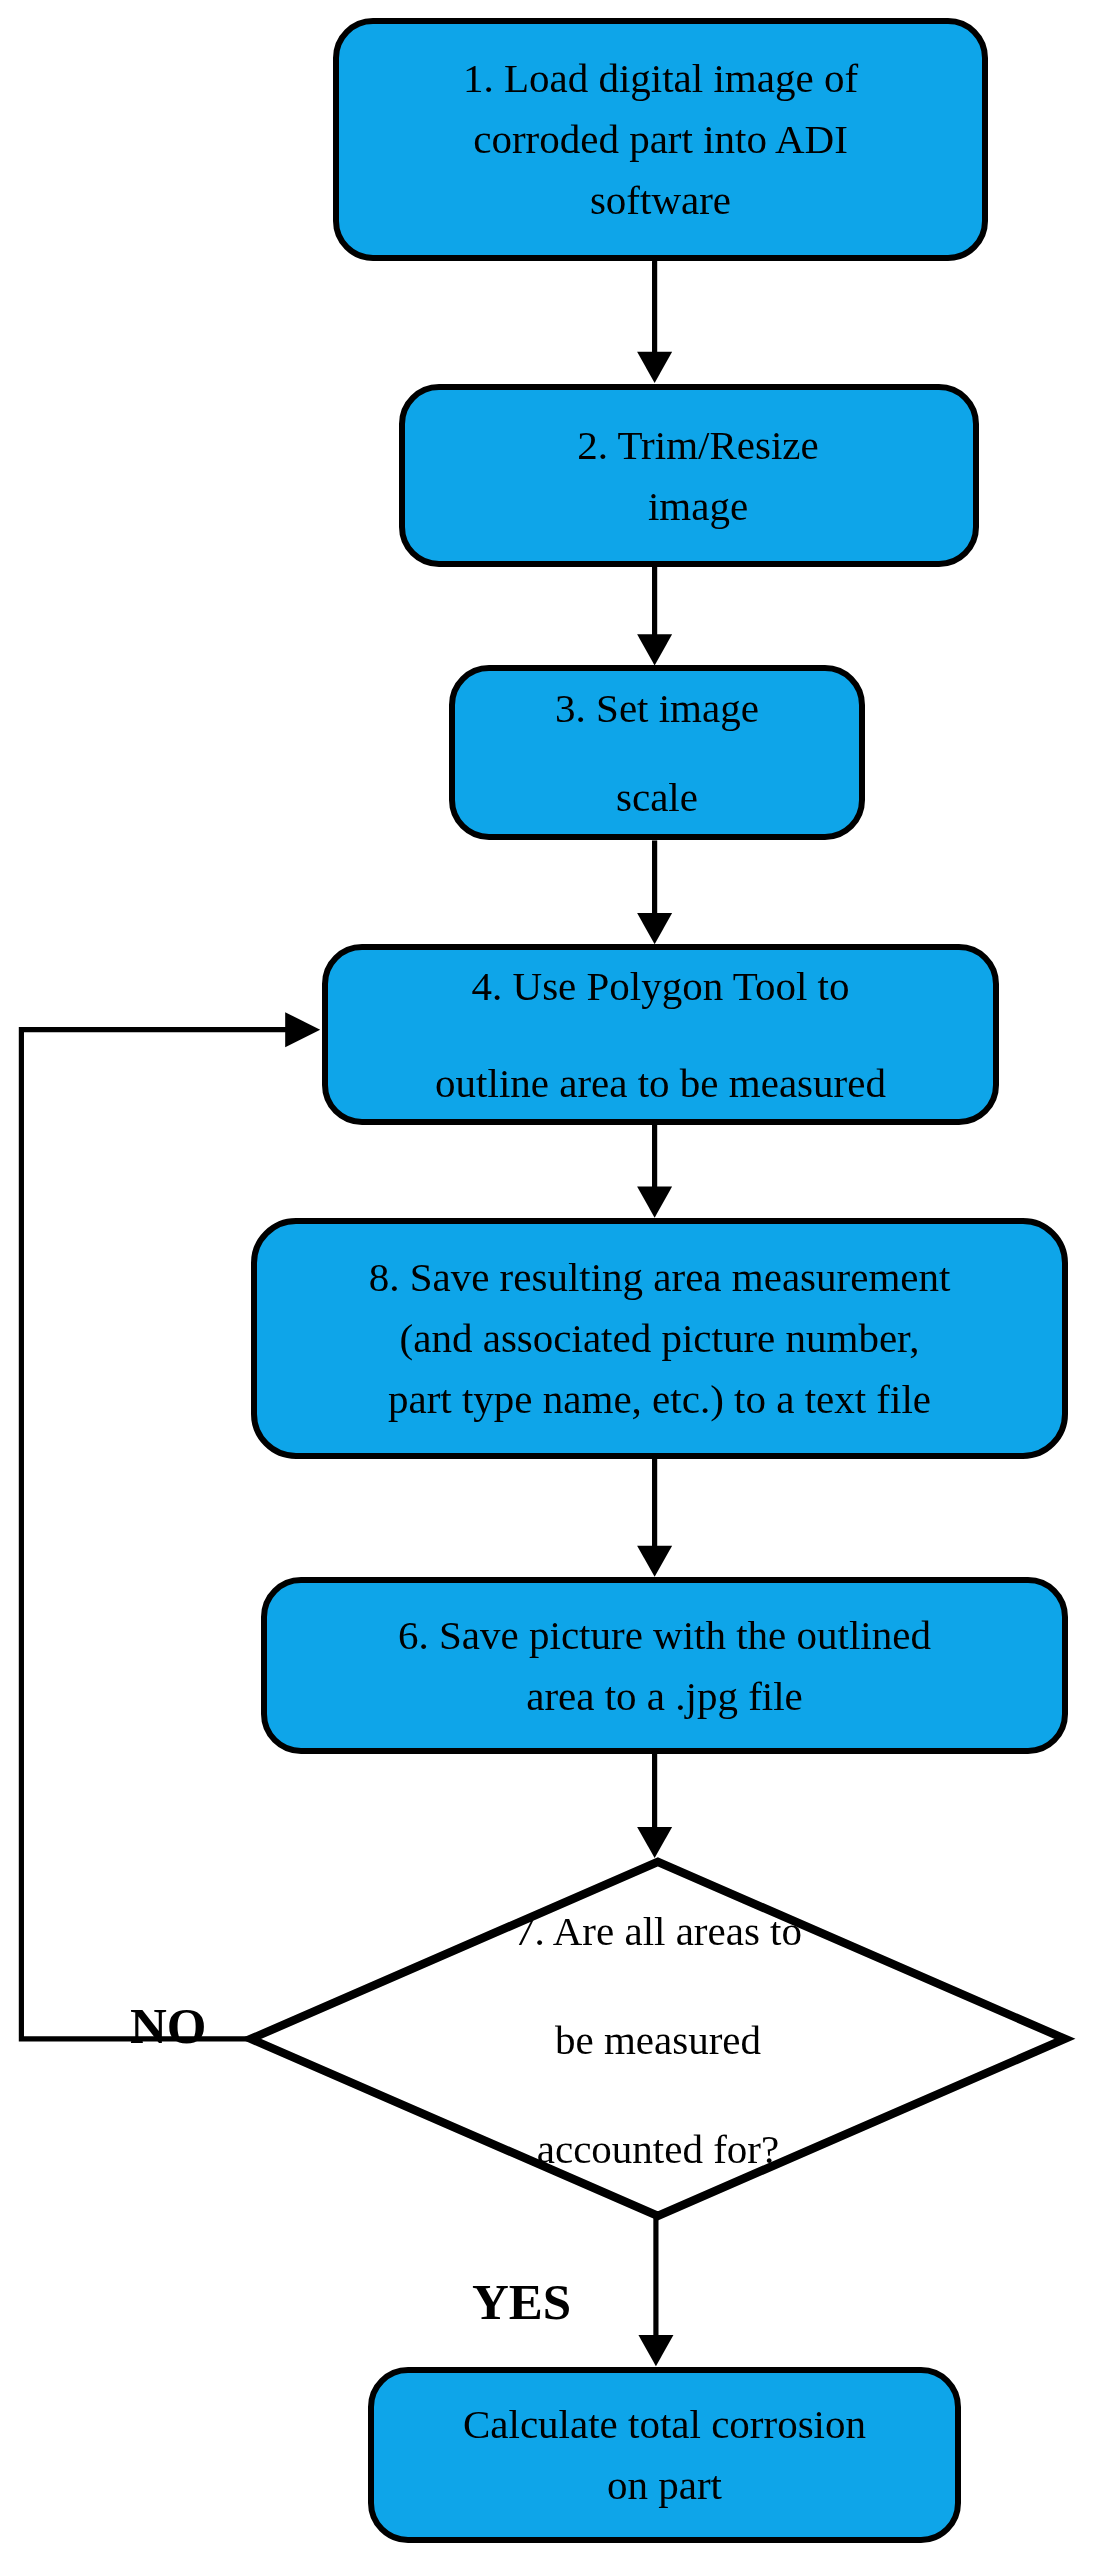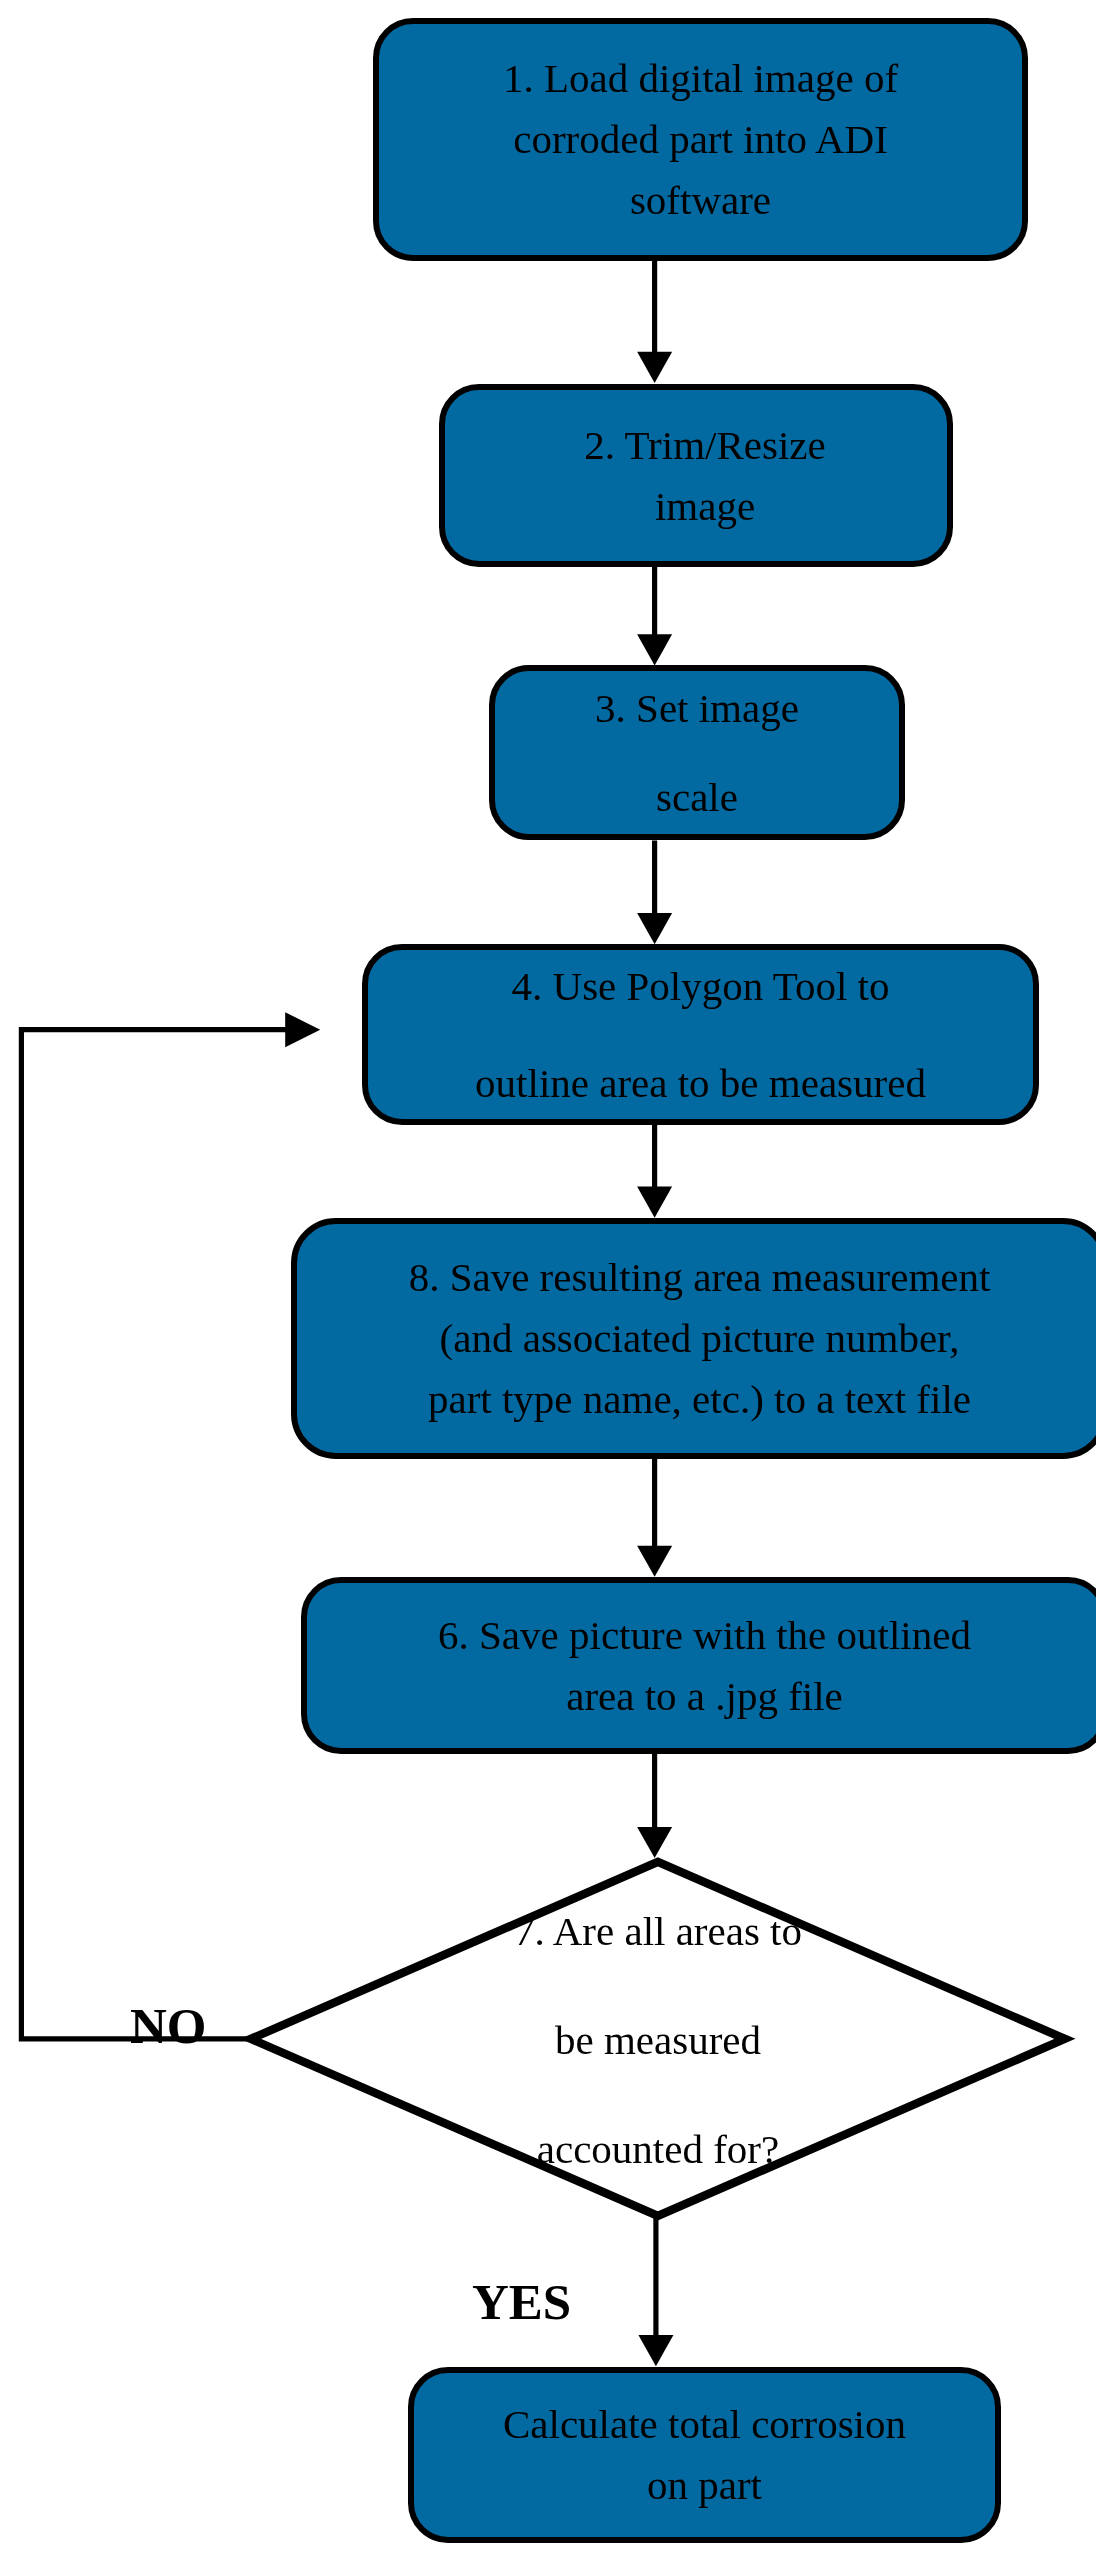--- a/index.html
+++ b/index.html
@@ -21,30 +21,29 @@
     left: 0;
     top: 0;
     width: 1096px;
     height: 2576px;
   }
   .node {
     position: absolute;
     box-sizing: border-box;
     border: 6.5px solid #000000;
     border-radius: 40px;
-    background: #0369a1;
+    background: #0ea5e9;
     display: flex;
     flex-direction: column;
     align-items: center;
     justify-content: center;
     text-align: center;
     font-size: 41px;
     line-height: 61px;
     color: #000000;
-    margin-left: 40px;
   }
   .node .line { display: block; white-space: nowrap; }
   .diamond-label {
     position: absolute;
     display: flex;
     flex-direction: column;
     align-items: center;
     justify-content: center;
     text-align: center;
     font-size: 41px;
@@ -110,21 +109,21 @@
       <polygon points="985,3602 1039,3602 1012,3650" fill="#000000"></polygon>
     </g>
   </svg>
 
   <div class="node" style="left:333px; top:18px; width:655px; height:243px;">
     <span class="line">1. Load digital image of</span>
     <span class="line">corroded part into ADI</span>
     <span class="line">software</span>
   </div>
 
-  <div class="node" style="left:399px; top:384px; width:514px; height:183px;padding-left:18px;">
+  <div class="node" style="left:399px; top:384px; width:580px; height:183px;padding-left:18px;">
     <span class="line">2. Trim/Resize</span>
     <span class="line">image</span>
   </div>
 
   <div class="node" style="left:449px; top:665px; width:416px; height:175px;gap:28px;">
     <span class="line">3. Set image</span>
     <span class="line">scale</span>
   </div>
 
   <div class="node" style="left:322px; top:944px; width:677px; height:181px;gap:36px;">

